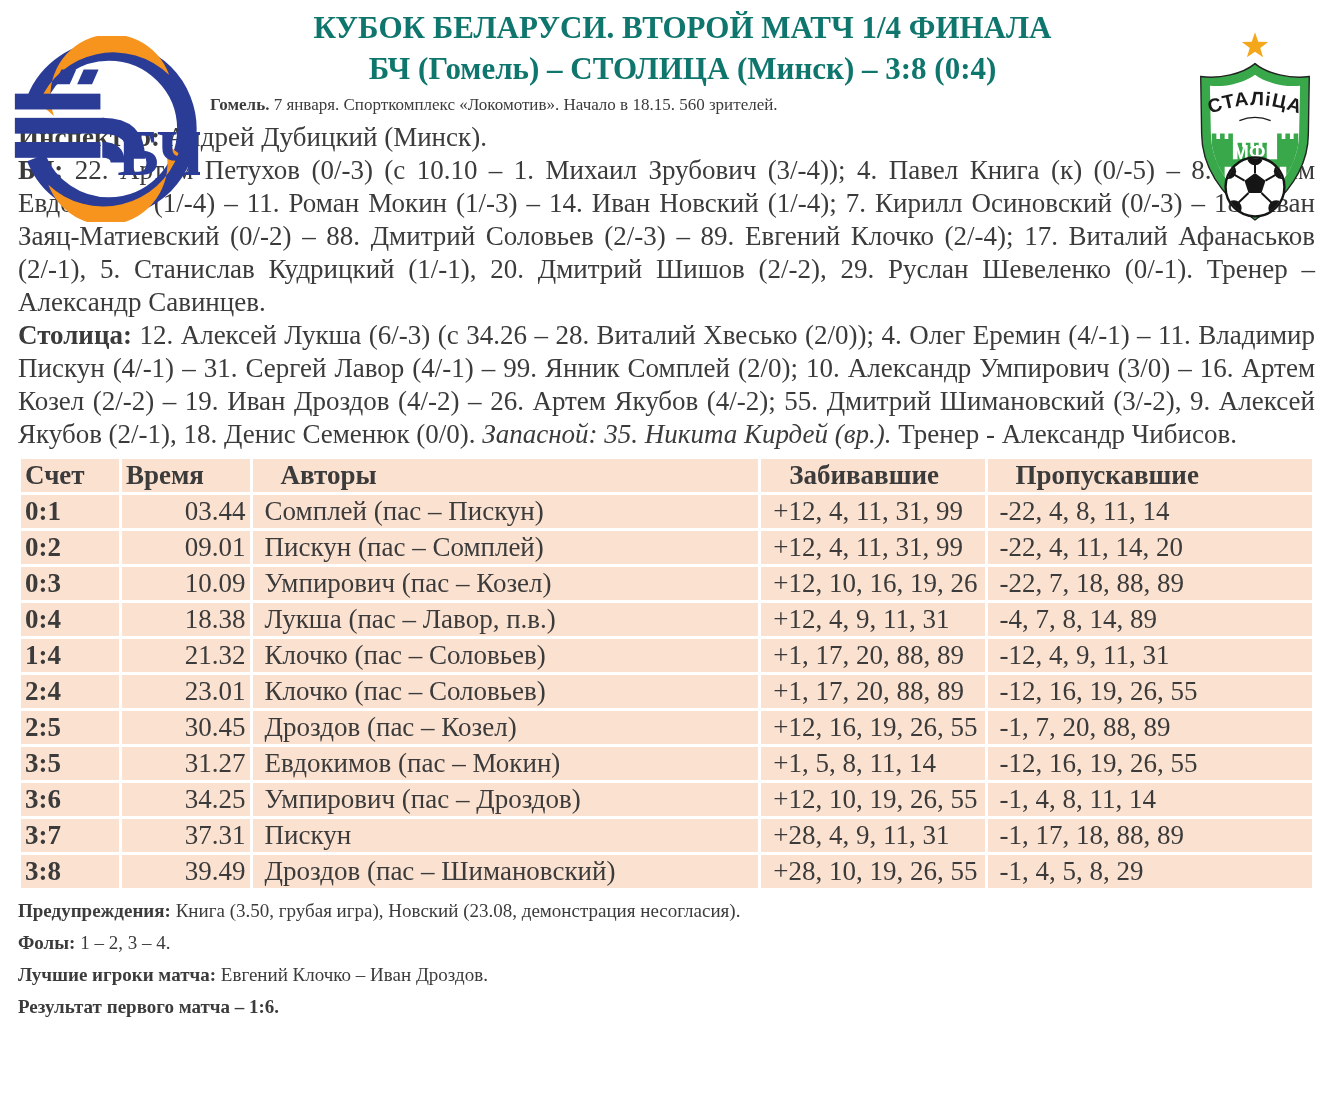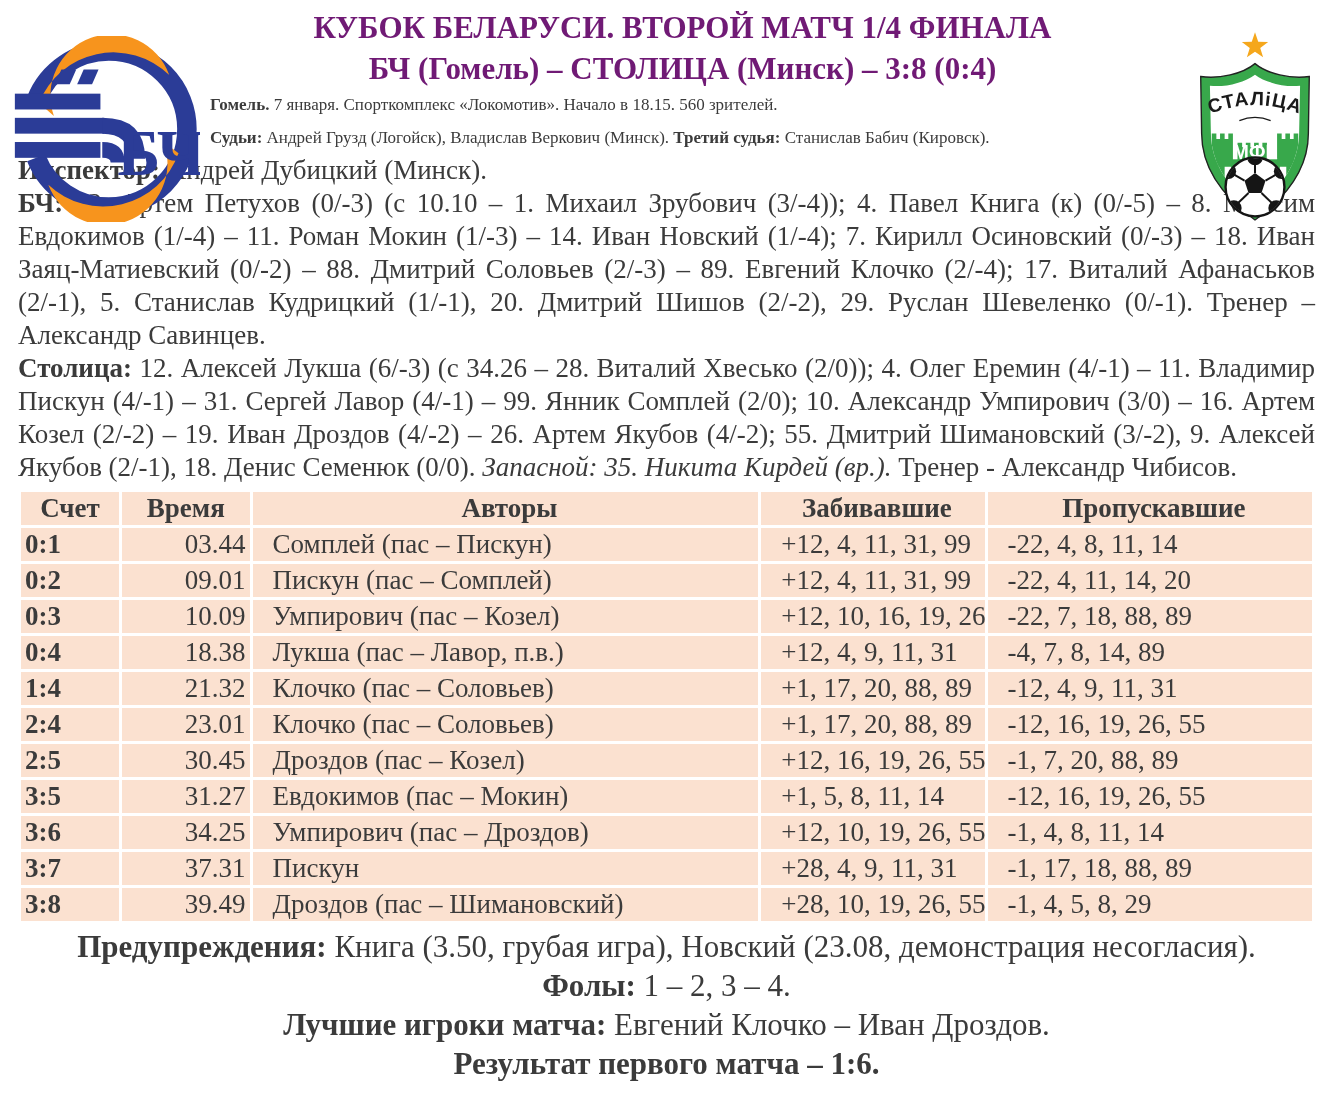--- a/index.html
+++ b/index.html
@@ -8,40 +8,40 @@
     font-family:"Liberation Serif","DejaVu Serif",serif;
     color:#3b3b3b;
   }
   .page{position:relative;box-sizing:border-box;width:1329px;height:1104px;padding:6px 14px 0 18px;}
   
   .logo{position:absolute;}
   .logo-left{left:12px;top:36px;width:188px;height:186px;}
   .logo-right{left:1186px;top:28px;width:138px;height:212px;}
   
   .head-center{margin:0 160px 0 192px;}
-  .title{font-weight:bold;text-align:center;font-size:31px;line-height:39px;margin:2px 0 0;color:#701a75;}
+  .title{font-weight:bold;text-align:center;font-size:31px;line-height:39px;margin:2px 0 0;color:#0f766e;}
   .intro-p{margin:0 160px 0 192px;text-align:justify;font-size:17px;line-height:33px;}
   
   .full-p{margin:0;text-align:justify;font-size:27px;line-height:33px;}
   b{font-weight:bold;}
   i{font-style:italic;}
   
   table.goals{width:100%;border-collapse:collapse;margin:5px 0 4px;font-size:27px;table-layout:fixed;}
   .goals th,.goals td{
     background:#fbe1d0;border:3px solid #ffffff;
     height:27px;padding:1px 4px;overflow:hidden;white-space:nowrap;
   }
-  .goals th{font-weight:bold;text-align:center;padding-left:12px;}
+  .goals th{font-weight:bold;text-align:left;padding-left:28px;}
   .goals th.c0,.goals th.c1{padding-left:4px;}
   .goals td.col0{text-align:left;font-weight:bold;}
   .goals td.col1{text-align:right;}
-  .goals td.col2,.goals td.col3,.goals td.col4{text-align:left;padding-left:20px;}
+  .goals td.col2,.goals td.col3,.goals td.col4{text-align:left;padding-left:12px;}
   col.w0{width:7.8%;}col.w1{width:10.1%;}col.w2{width:39.3%;}col.w3{width:17.5%;}col.w4{width:25.3%;}
   
-  .foot-p{margin:7px;font-size:31px;line-height:32px;text-align:center;}
+  .foot-p{margin:0;font-size:19px;line-height:32px;text-align:left;}
 </style>
 </head>
 <body>
 
 <div class="page">
 
   <svg class="logo logo-left" viewBox="0 0 200 200" aria-hidden="true">
     <circle cx="103" cy="100" r="84" fill="none" stroke="#2b3c97" stroke-width="21" pathLength="100" stroke-dasharray="88 12" stroke-dashoffset="44"></circle>
     <path d="M28 72 A86 86 0 0 1 168 42 A64 64 0 0 0 44 86 Z" fill="#f7941d"></path>
     <path d="M178 126 A86 86 0 0 1 38 160 A64 64 0 0 0 162 114 Z" fill="#f7941d"></path>
@@ -109,21 +109,20 @@
     </g>
   </svg>
 
   <div class="head-center">
     <div class="title">КУБОК БЕЛАРУСИ. ВТОРОЙ МАТЧ 1/4 ФИНАЛА</div>
     <div class="title">БЧ (Гомель) – СТОЛИЦА (Минск) – 3:8 (0:4)</div>
   </div>
 
   <p class="intro-p"><b>Гомель.</b><span> 7 января. Спорткомплекс «Локомотив». Начало в 18.15. 560 зрителей.</span></p>
 
-  <p class="intro-p"><b>Судьи:</b><span> Андрей Грузд (Логойск), Владислав Веркович (Минск). </span><b>Третий судья:</b><span> Станислав Бабич (Кировск).</span></p>
 
   <p class="full-p"><b>Инспектор:</b><span> Андрей Дубицкий (Минск).</span></p>
 
   <p class="full-p"><b>БЧ:</b><span> 22. Артем Петухов (0/-3) (с 10.10 – 1. Михаил Зрубович (3/-4)); 4. Павел Книга (к) (0/-5) – 8. Максим Евдокимов (1/-4) – 11. Роман Мокин (1/-3) – 14. Иван Новский (1/-4); 7. Кирилл Осиновский (0/-3) – 18. Иван Заяц-Матиевский (0/-2) – 88. Дмитрий Соловьев (2/-3) – 89. Евгений Клочко (2/-4); 17. Виталий Афанаськов (2/-1), 5. Станислав Кудрицкий (1/-1), 20. Дмитрий Шишов (2/-2), 29. Руслан Шевеленко (0/-1). Тренер – Александр Савинцев.</span></p>
 
   <p class="full-p"><b>Столица:</b><span> 12. Алексей Лукша (6/-3) (с 34.26 – 28. Виталий Хвесько (2/0)); 4. Олег Еремин (4/-1) – 11. Владимир Пискун (4/-1) – 31. Сергей Лавор (4/-1) – 99. Янник Сомплей (2/0); 10. Александр Умпирович (3/0) – 16. Артем Козел (2/-2) – 19. Иван Дроздов (4/-2) – 26. Артем Якубов (4/-2); 55. Дмитрий Шимановский (3/-2), 9. Алексей Якубов (2/-1), 18. Денис Семенюк (0/0). </span><i>Запасной: 35. Никита Кирдей (вр.).</i><span> Тренер - Александр Чибисов.</span></p>
 
   <table class="goals">
     <colgroup>
       <col class="w0">

